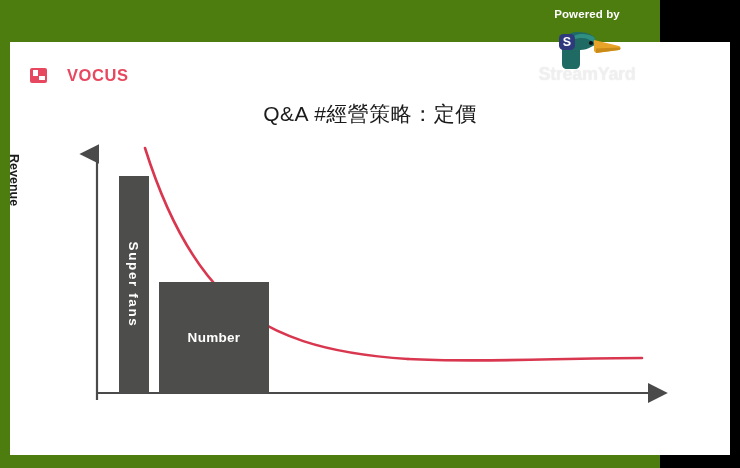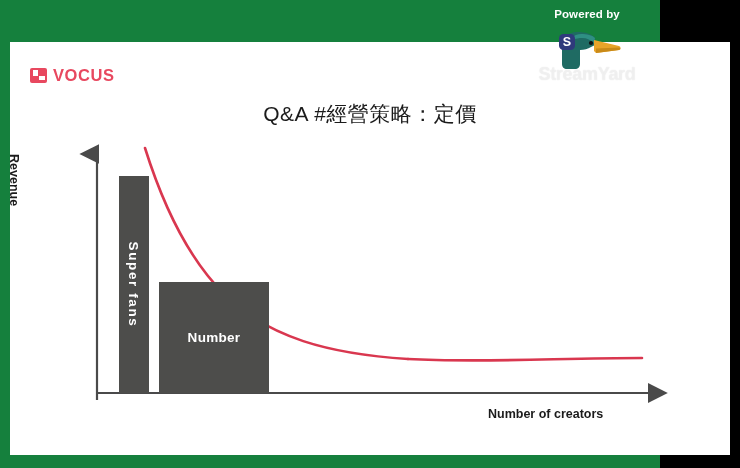--- a/index.html
+++ b/index.html
@@ -11,21 +11,21 @@
     width: 740px;
     height: 468px;
     overflow: hidden;
     font-family: "Liberation Sans", sans-serif;
   }
 
   #screen {
     position: relative;
     width: 660px;
     height: 468px;
-    background: #15803d;
+    background: #4d7c0f;
   }
 
   
   #powered-wrap {
     position: absolute;
     top: 4px;
     right: 8px;
     width: 130px;
     height: 88px;
     text-align: center;
@@ -73,21 +73,21 @@
     overflow: hidden;
   }
 
   
   #vocus-logo {
     position: absolute;
     left: 20px;
     top: 25px;
     display: flex;
     align-items: center;
-    gap: 6px;
+    gap: 20px;
   }
   #vocus-mark {
     position: relative;
     width: 17px;
     height: 15px;
     background: #e8485f;
     border-radius: 2px;
     flex: 0 0 auto;
   }
   #vocus-mark .sq {
@@ -242,21 +242,20 @@
 
         <line x1="87" y1="358" x2="87" y2="112" stroke="#4a4a4a" stroke-width="2.2" marker-end="url(#arrowUp)"></line>
 
         <line x1="87" y1="351" x2="638" y2="351" stroke="#4a4a4a" stroke-width="2.2" marker-end="url(#arrowRight)"></line>
 
         <path d="M135 106 C152 160 176 214 214 252 C258 296 320 312 398 317" fill="none" stroke="#d9374f" stroke-width="2.6" stroke-linecap="round"></path>
         <path d="M398 317 C470 321 550 316 632 316" fill="none" stroke="#d9374f" stroke-width="2.6" stroke-linecap="round"></path>
       </svg>
 
       <div class="axis-title" id="y-axis-title">Revenue</div>
-      <div class="axis-title" id="x-axis-title">Number of creators</div>
 
       <div class="bar vertical-text" id="bar-superfans">
         <span class="bar-label">Super fans</span>
       </div>
 
       <div class="bar" id="bar-members">
         <span class="bar-label">Number</span>
       </div>
 
 

